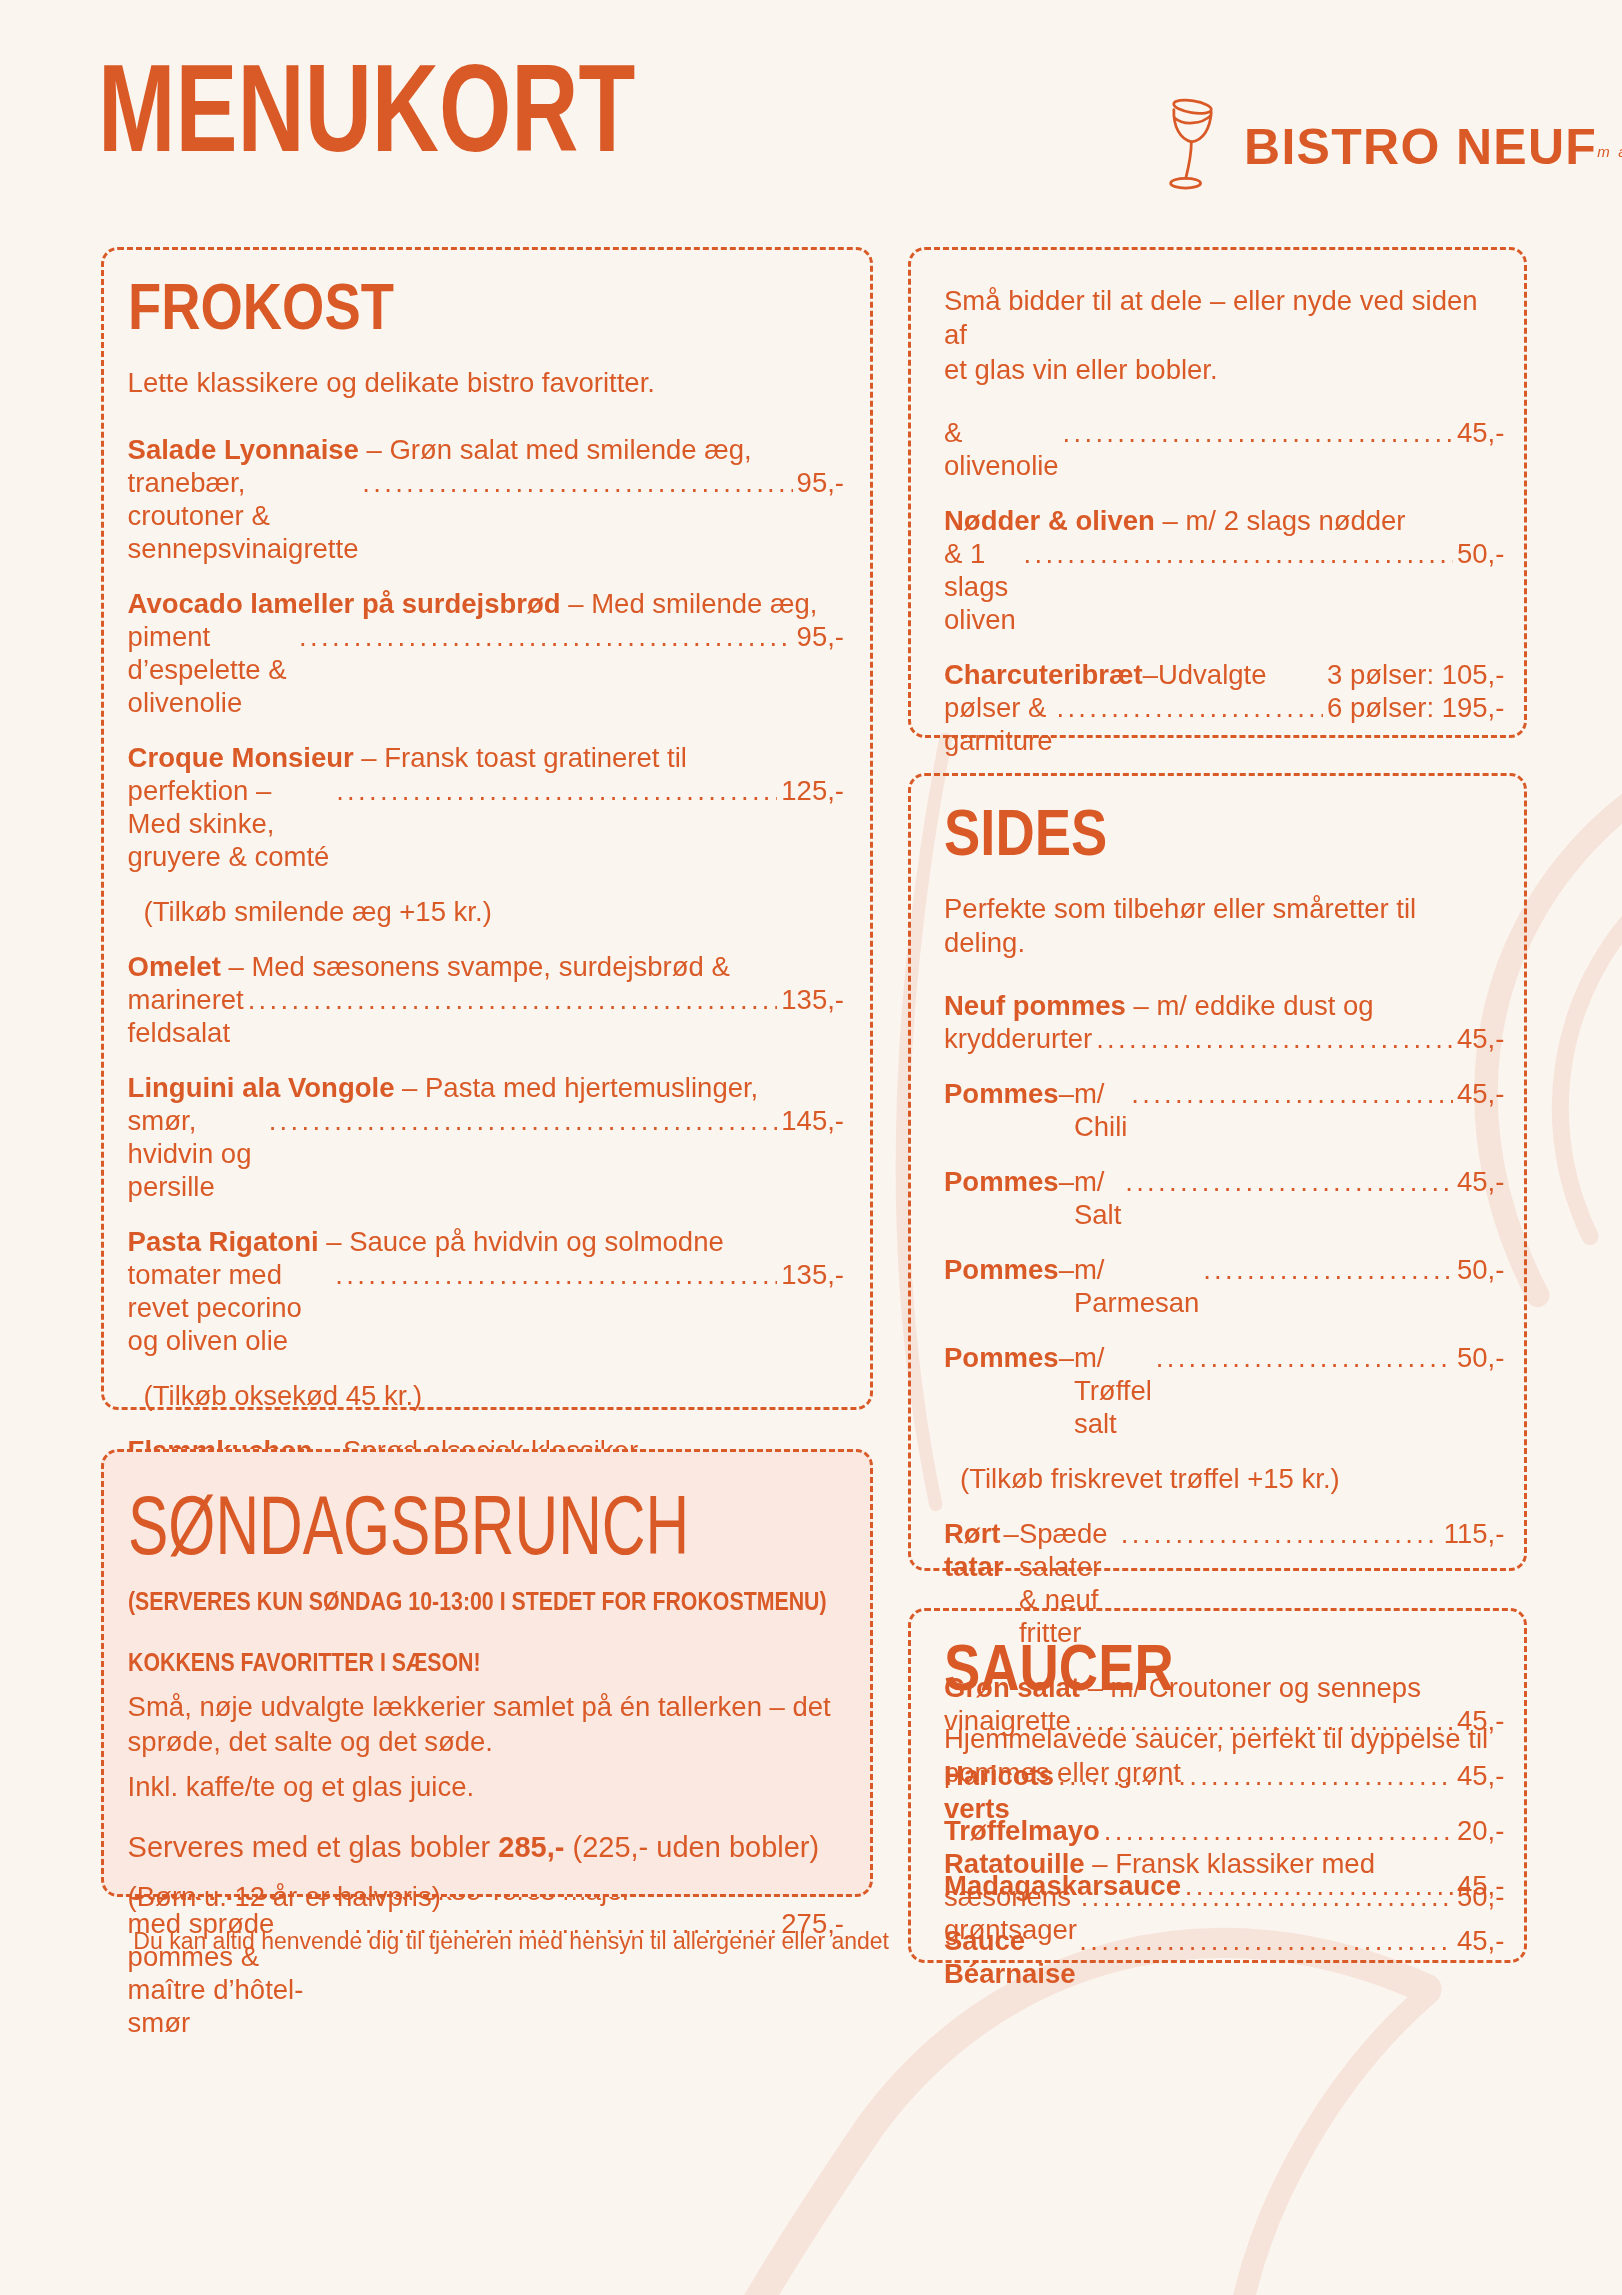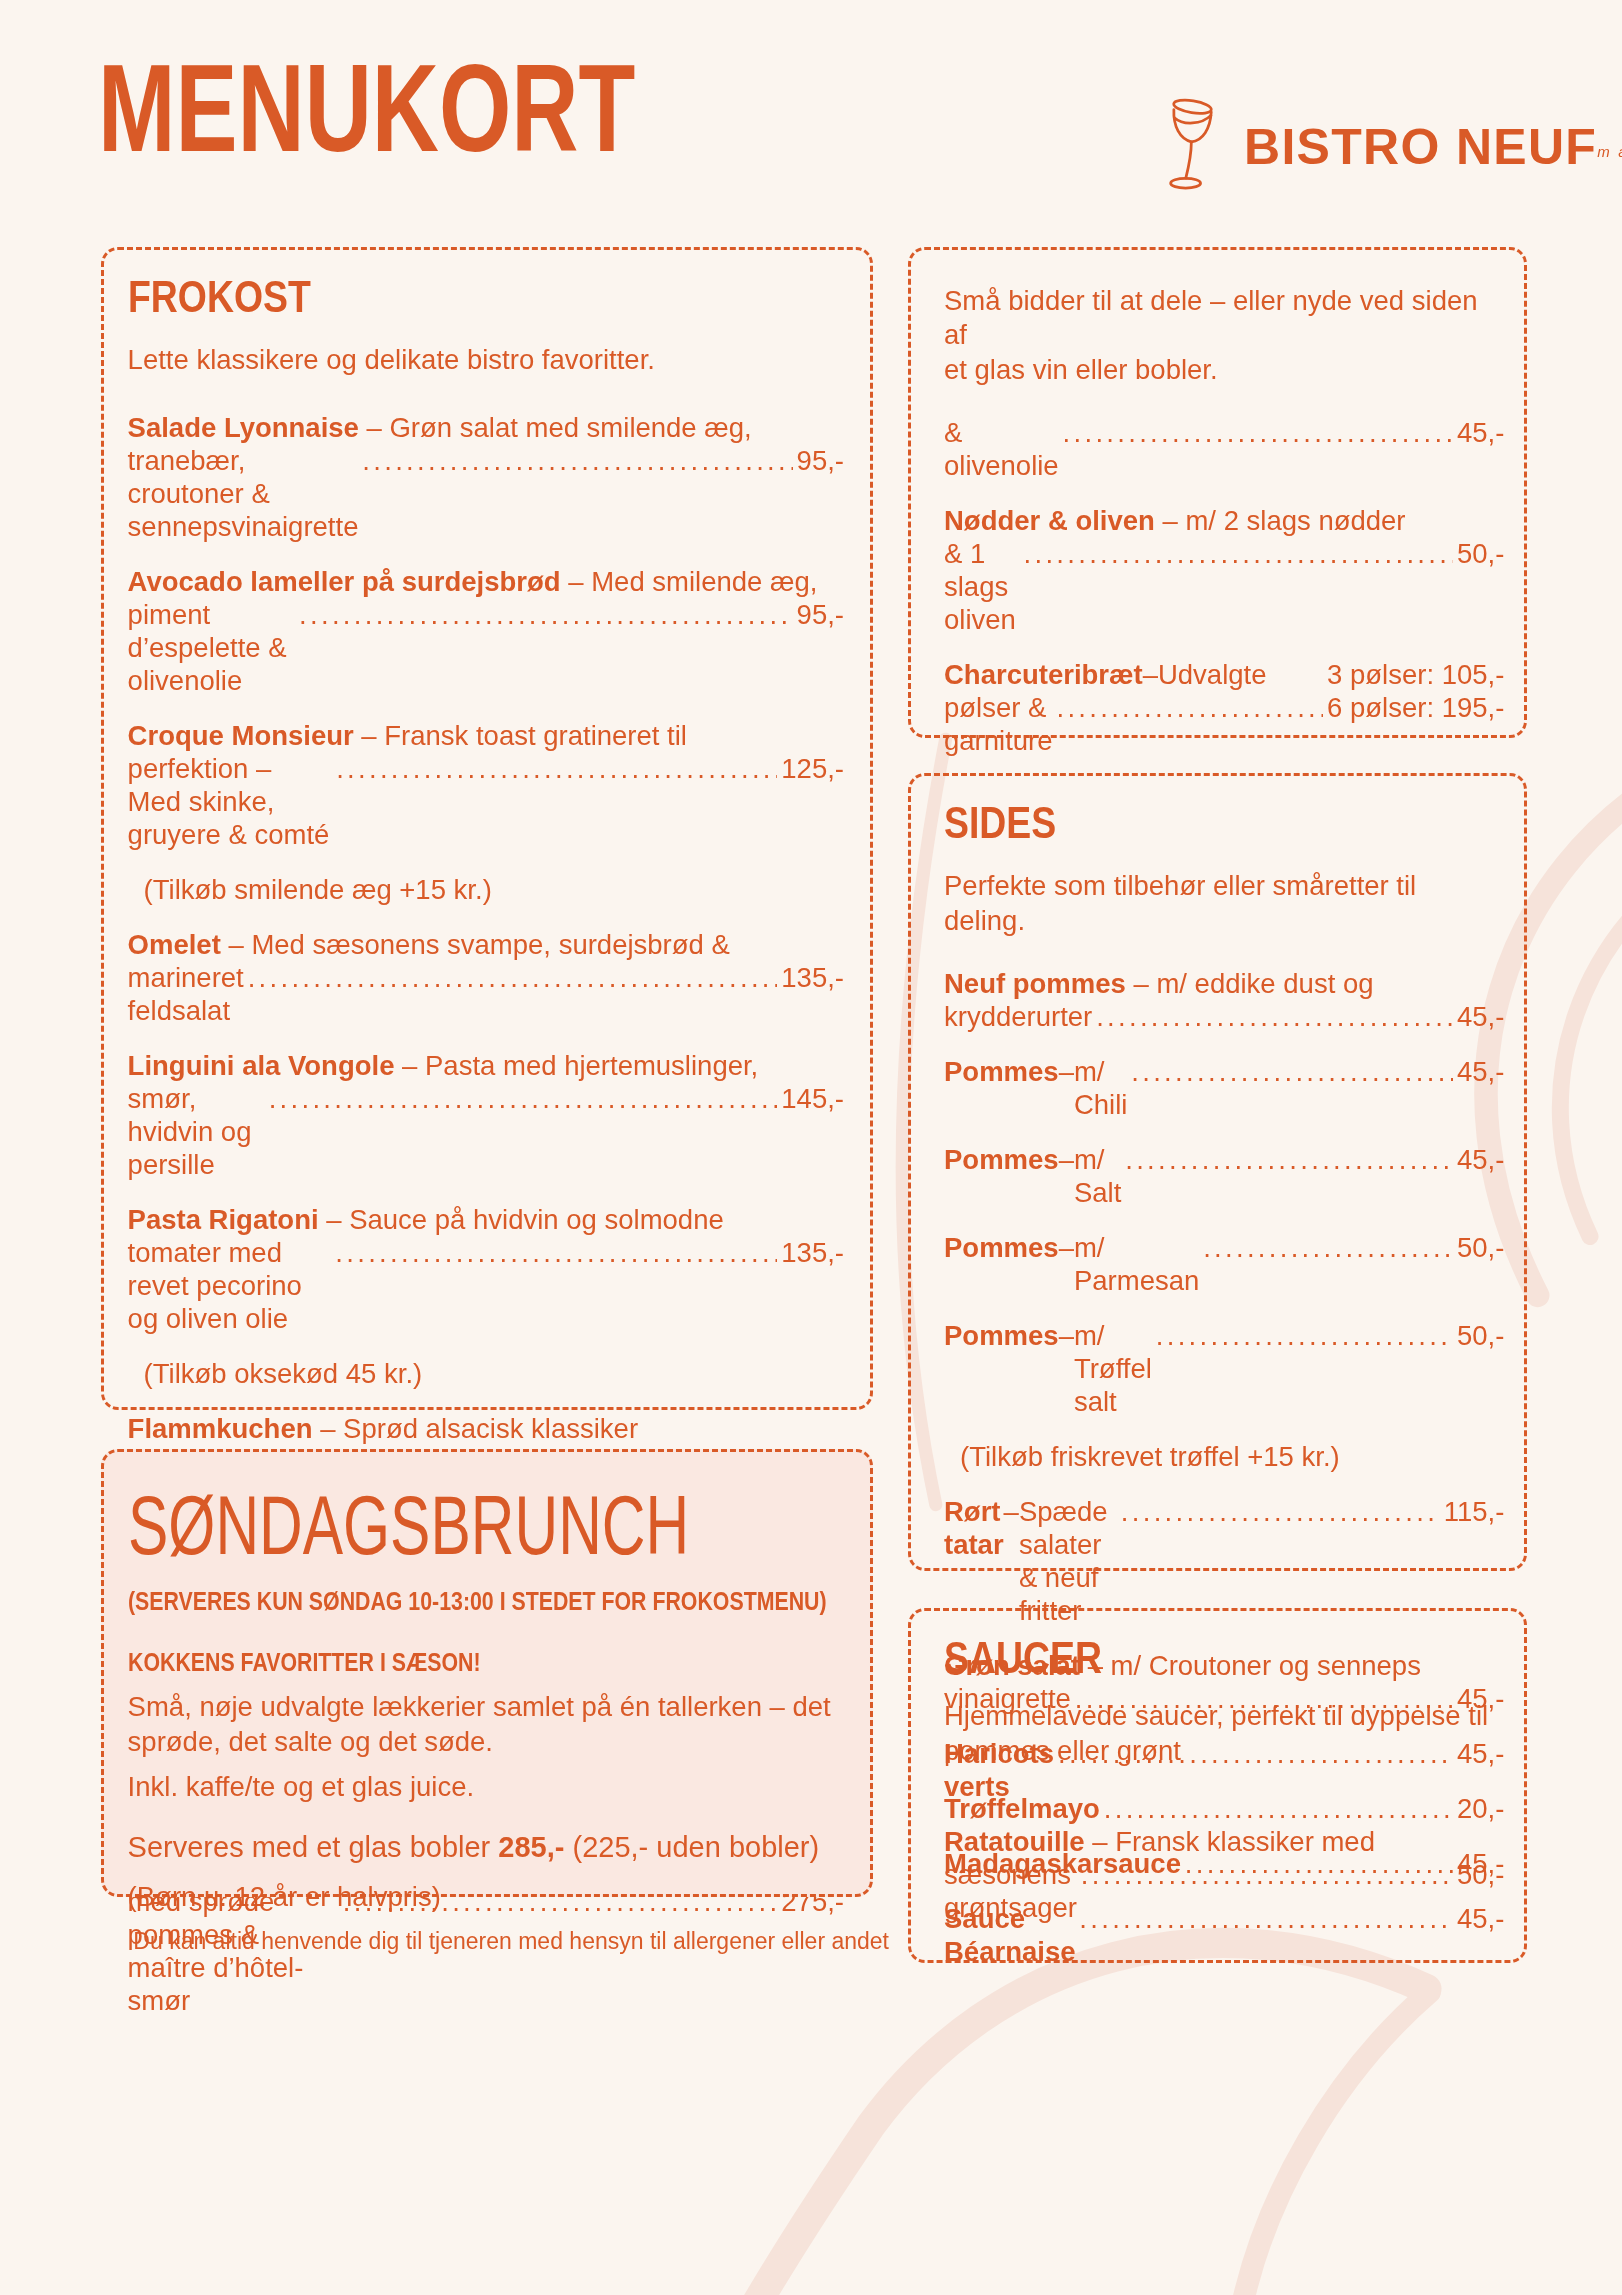--- a/index.html
+++ b/index.html
@@ -37,21 +37,21 @@
   .panel{
     position:absolute;border:3.9px dashed var(--accent);border-radius:17px;
     padding:22px 26px 17px 23.6px;
   }
   .panel-frokost{left:101px;top:247px;width:772px;height:1163px;}
   .panel-brunch{left:101px;top:1449px;width:772px;height:448px;background:var(--panel);padding-top:29px;}
   .panel-snacks{left:908px;top:247px;width:619px;height:491px;padding-left:33px;padding-right:19.6px;}
   .panel-sides{left:908px;top:773px;width:619px;height:798px;padding-left:33px;padding-right:19.6px;}
   .panel-saucer{left:908px;top:1608px;width:619px;height:355px;padding-left:33px;padding-right:19.6px;}
 
-  .h2{margin:0 0 22px;font-size:44px;font-weight:700;line-height:1.12;}
+  .h2{margin:0 0 22px;font-size:64px;font-weight:700;line-height:1.12;}
   .intro{margin:12px 0 33px;font-size:27.5px;line-height:1.25;}
   .intro.tight{margin-bottom:29px;}
 
   .ln{margin:0;font-size:27.5px;line-height:1.2;}
   .fl{display:flex;align-items:baseline;}
   .item{margin:0 0 22px;}
   .sub-gap{margin-bottom:27.5px;}
   .b{font-weight:700;}
   .dots{flex:1 1 auto;overflow:hidden;white-space:nowrap;margin:0 3.9px;min-width:18.3px;}
   .dots::after{content:"....................................................................................................";letter-spacing:3.3px;}

